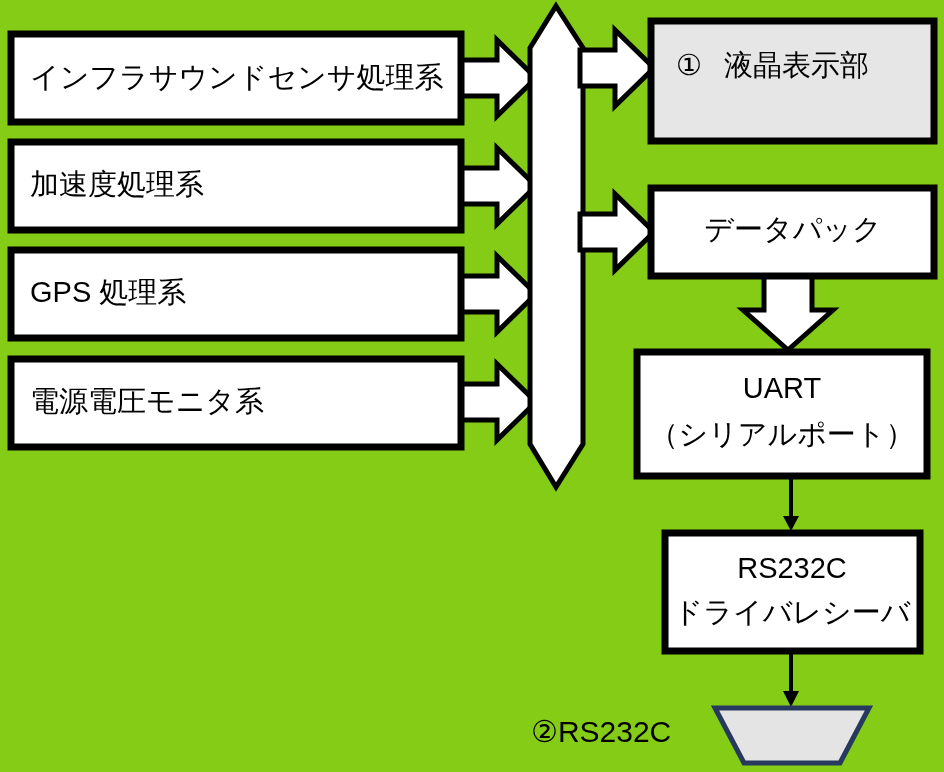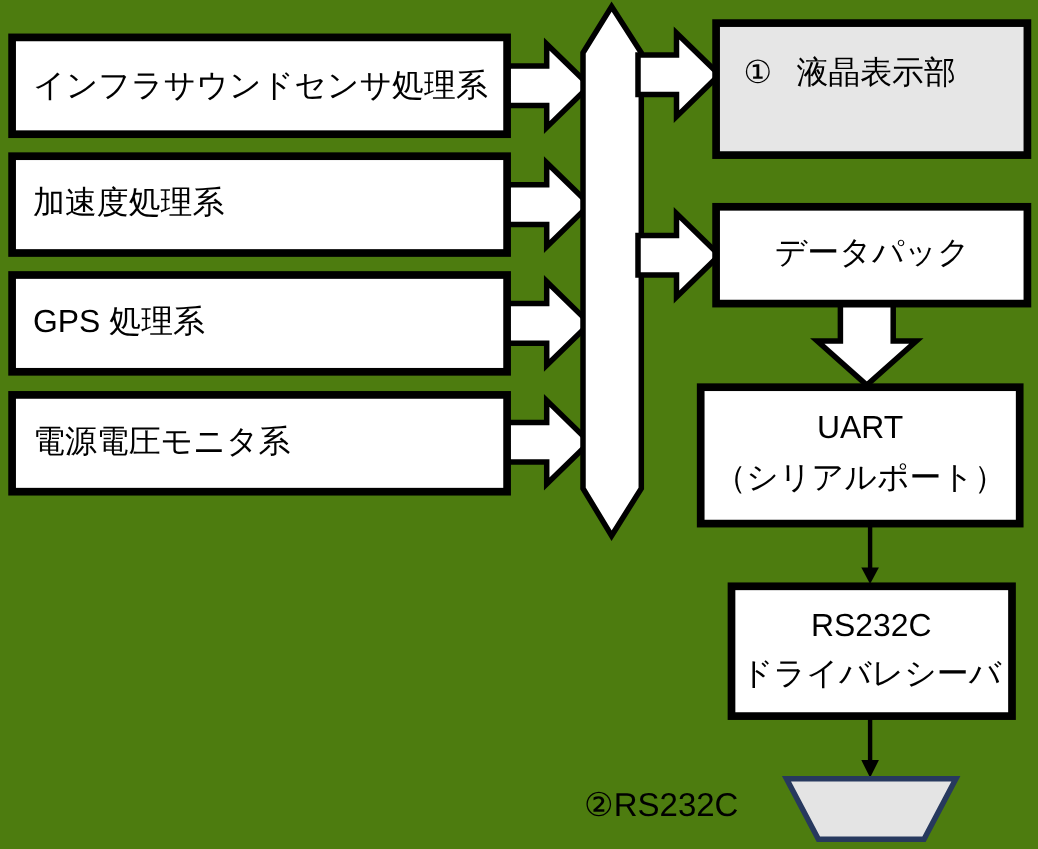--- a/index.html
+++ b/index.html
@@ -1,18 +1,18 @@
 <!DOCTYPE html>
 <html><head>
 <meta charset="utf-8">
 <style>
   html,body{margin:0;padding:0;background:#ffffff;}
   body{width:944px;height:772px;overflow:hidden;
        font-family:"Liberation Sans","DejaVu Sans",sans-serif;}
-  #diagram-root{position:relative;width:944px;height:772px;background:#4d7c0f;}
+  #diagram-root{position:relative;width:944px;height:772px;background:#84cc16;}
   svg.canvas{position:absolute;left:0;top:0;width:944px;height:772px;}
   .blk{fill:#ffffff;stroke:#000000;stroke-width:7;}
   .blk-gray{fill:#e6e6e6;stroke:#000000;stroke-width:7;}
   .bus{fill:#ffffff;stroke:#000000;stroke-width:5;stroke-linejoin:miter;}
   .barrow{fill:#ffffff;stroke:#000000;stroke-width:5;stroke-linejoin:miter;}
   .conn{stroke:#000000;stroke-width:4;fill:none;}
   .connhead{fill:#000000;}
   .trap{fill:#e4e4e4;stroke:#27395e;stroke-width:5;stroke-linejoin:miter;}
   text{fill:#000000;font-family:"Liberation Sans","DejaVu Sans",sans-serif;}
   .t-box{font-size:29px;}

